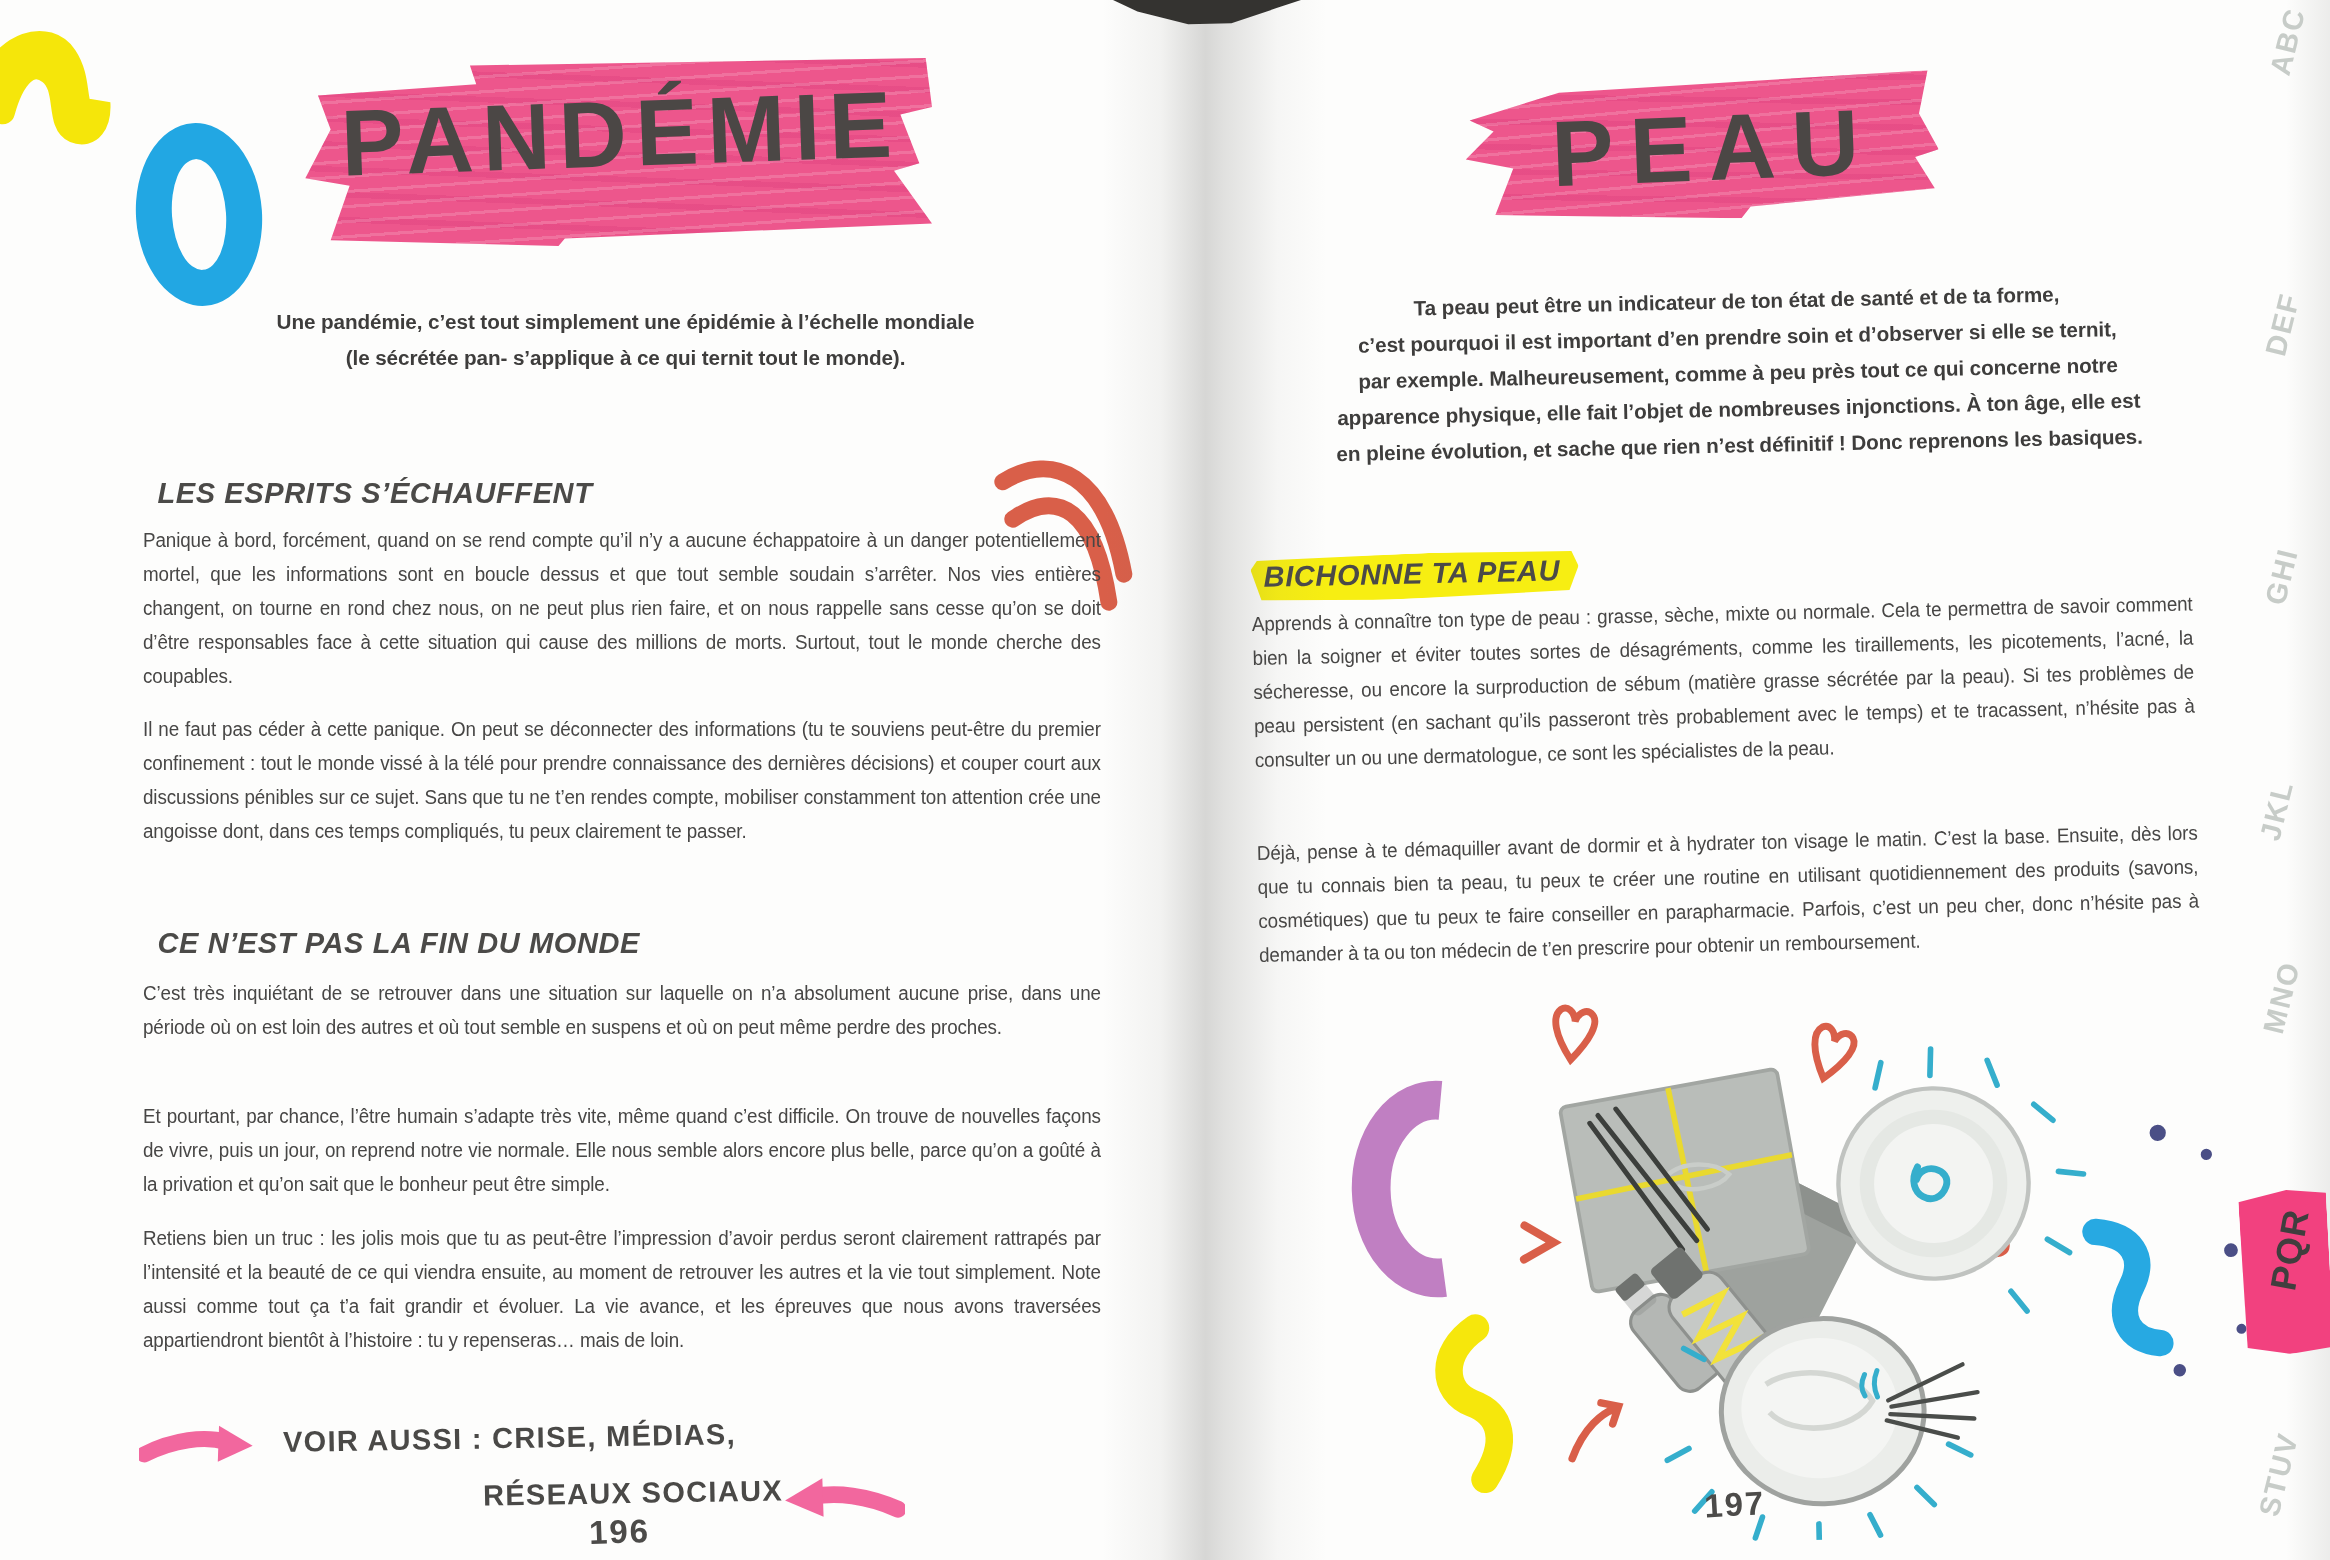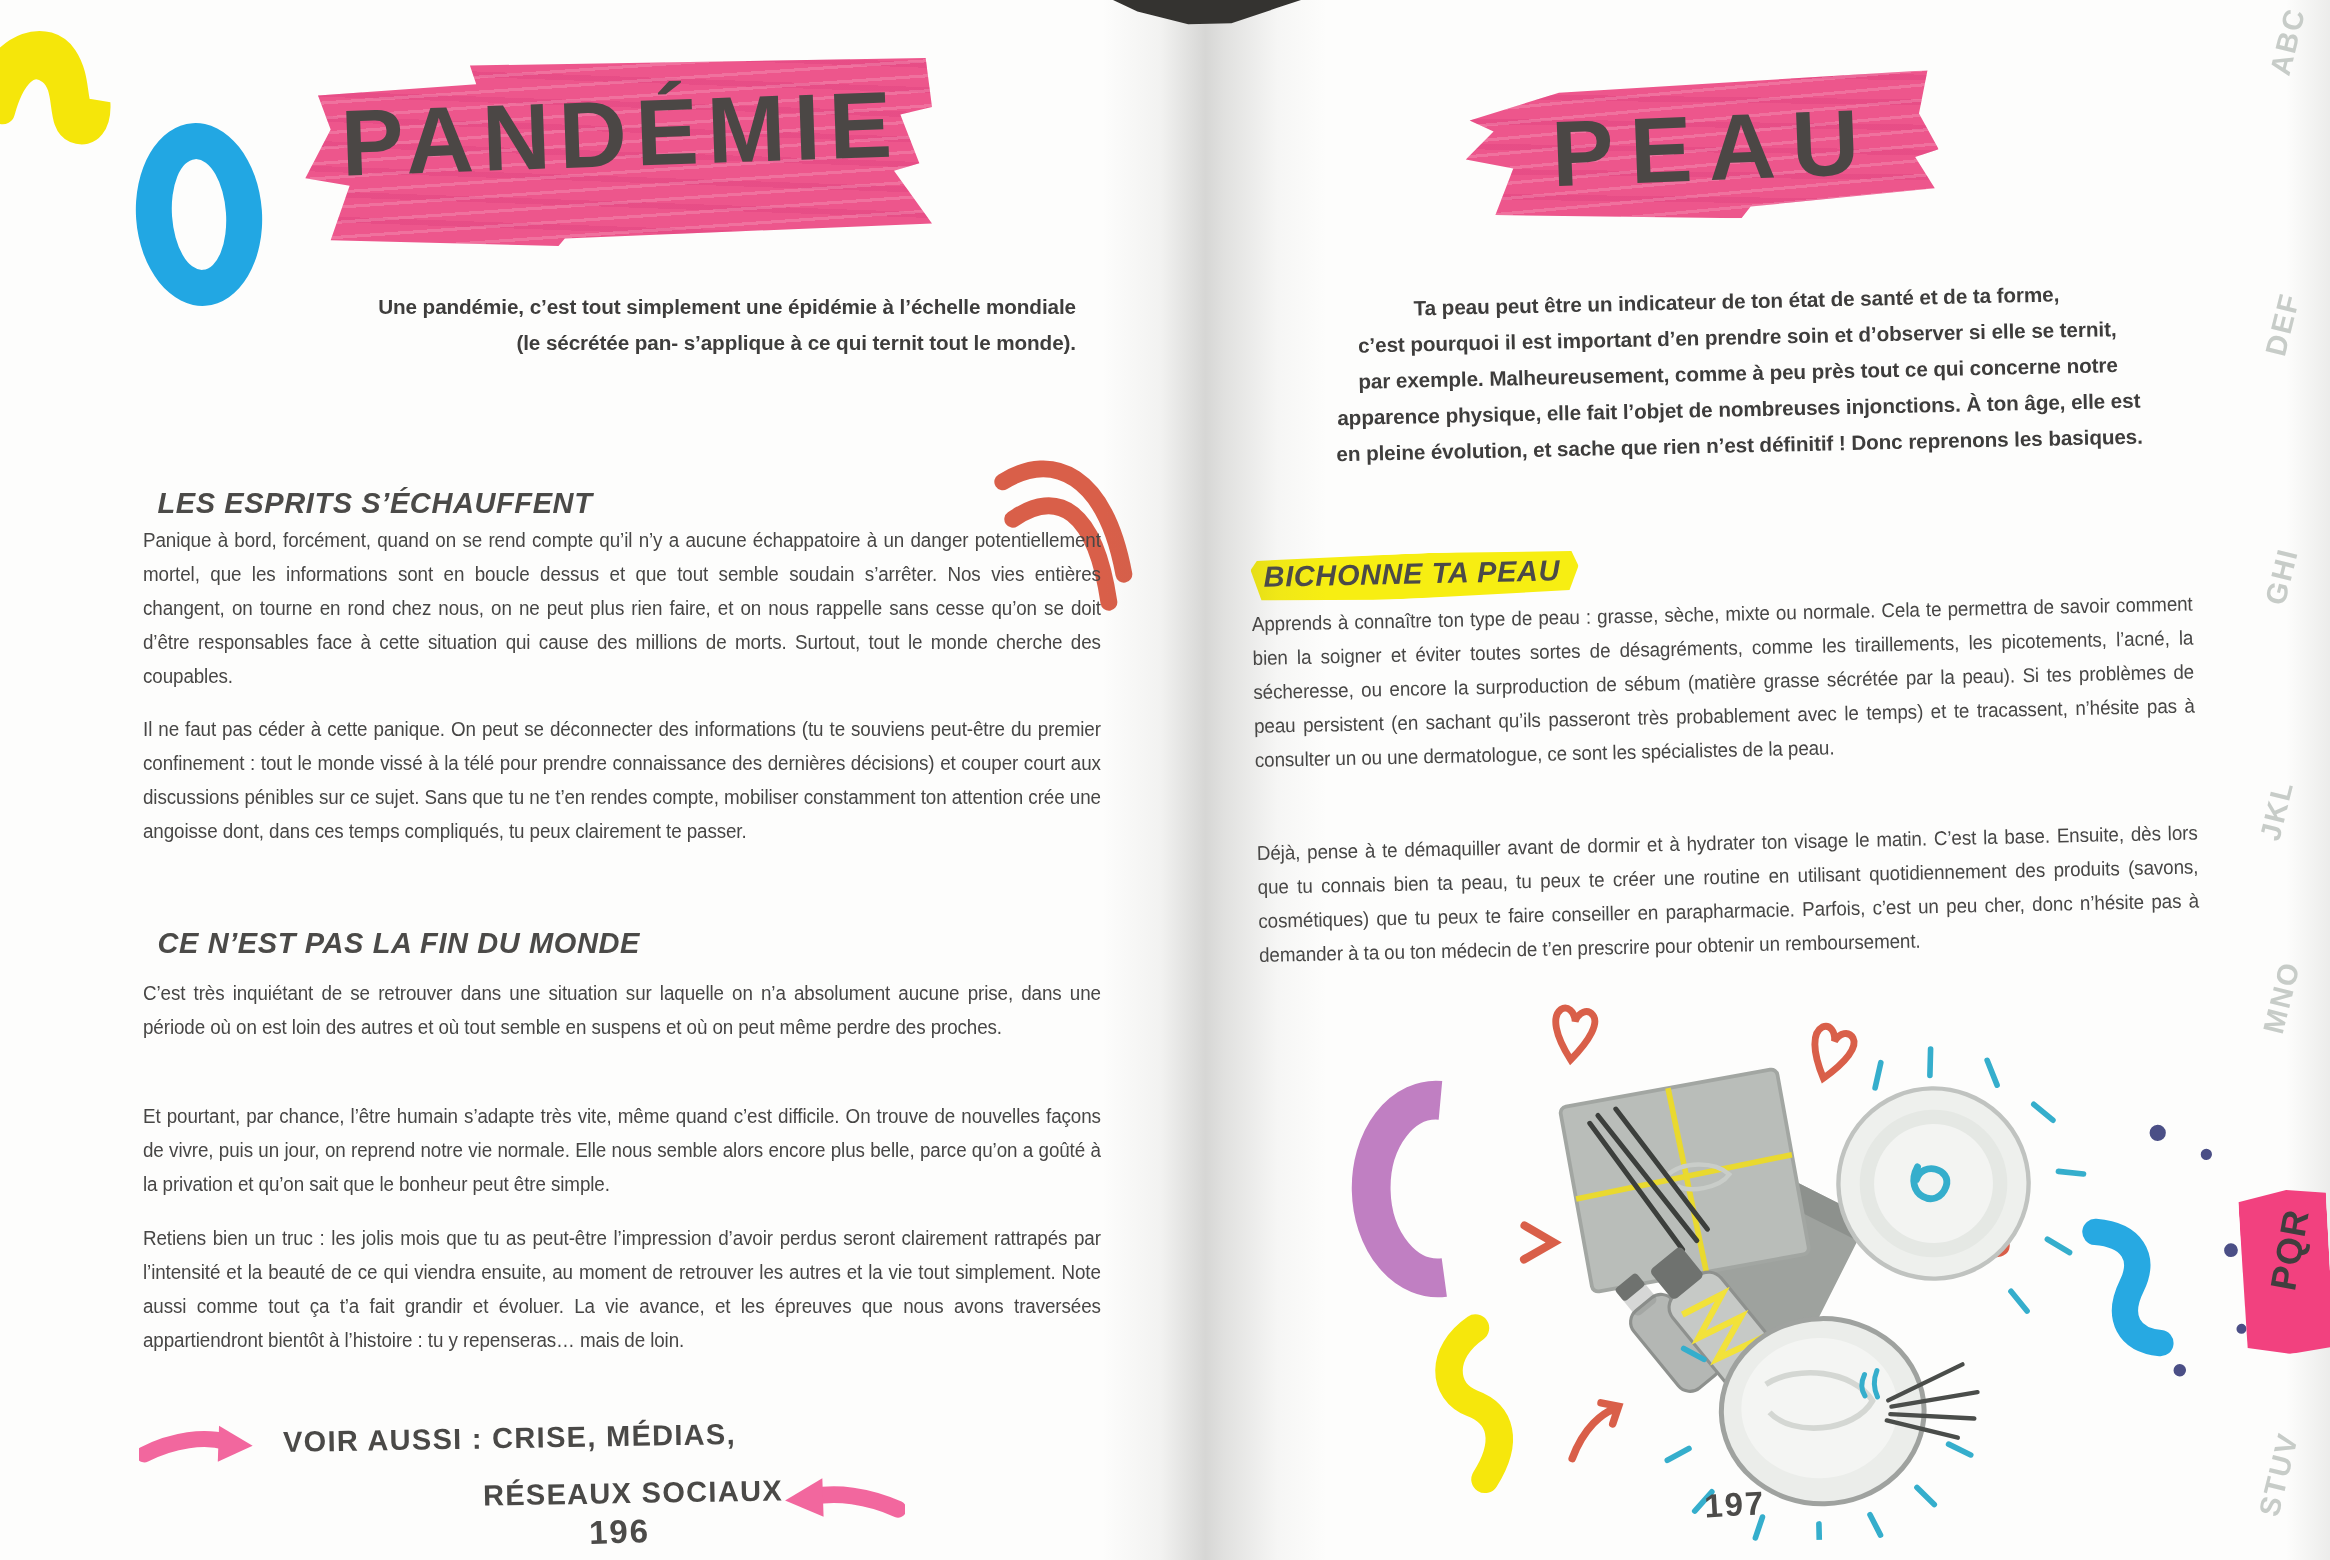--- a/index.html
+++ b/index.html
@@ -59,26 +59,26 @@
 
     <svg class="abs" style="left:-5px;top:17.5px;" width="131" height="144" viewBox="0 0 210 230">
       <path d="M -18 120 C 18 35 85 22 112 62 C 136 98 124 138 142 150 C 150 156 160 148 165 136 C 167 168 152 190 128 180 C 100 168 120 110 88 86 C 56 62 28 92 12 150" fill="none" stroke="#f5e60a" stroke-width="40" stroke-linecap="round"></path>
     </svg>
 
     <div class="abs blue-ring"></div>
 
     <div class="abs brush brush-left"></div>
     <div class="abs big-title title-left">PANDÉMIE</div>
 
-    <div class="abs intro" style="left:175px;top:289px;width:901px;text-align:right;">
+    <div class="abs intro" style="left:175px;top:304px;width:901px;">
       <div>Une pandémie, c’est tout simplement une épidémie à l’échelle mondiale</div>
       <div><span>(le sécrétée </span><span class="it">pan-</span><span> s’applique à ce qui ternit tout le monde).</span></div>
     </div>
 
-    <div class="abs" style="left:150px;top:483px;">
+    <div class="abs" style="left:150px;top:473px;">
       <span class="hl">LES ESPRITS S’ÉCHAUFFENT</span>
     </div>
 
     <svg class="abs" style="left:994px;top:449px;" width="153" height="188" viewBox="0 0 245 300">
       <path d="M 14 52 C 95 2 178 40 208 200" fill="none" stroke="#d95f49" stroke-width="27" stroke-linecap="round"></path>
       <path d="M 30 112 C 102 62 162 96 184 245" fill="none" stroke="#d95f49" stroke-width="27" stroke-linecap="round"></path>
     </svg>
 
     <div class="abs colL" style="left:143px;top:523px;">
       <div class="para">Panique à bord, forcément, quand on se rend compte qu’il n’y a aucune échappatoire à un danger potentiellement mortel, que les informations sont en boucle dessus et que tout semble soudain s’arrêter. Nos vies entières changent, on tourne en rond chez nous, on ne peut plus rien faire, et on nous rappelle sans cesse qu’on se doit d’être responsables face à cette situation qui cause des millions de morts. Surtout, tout le monde cherche des coupables.</div>

